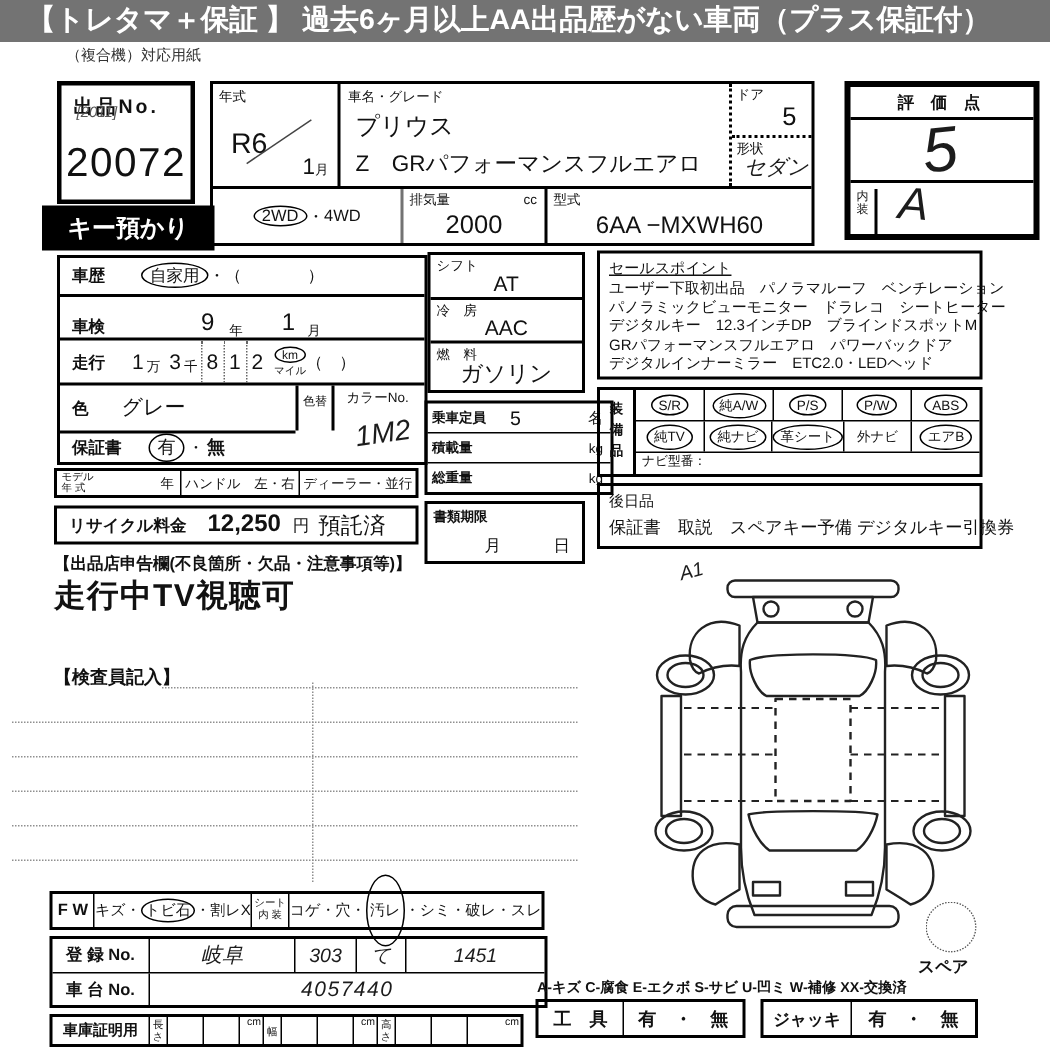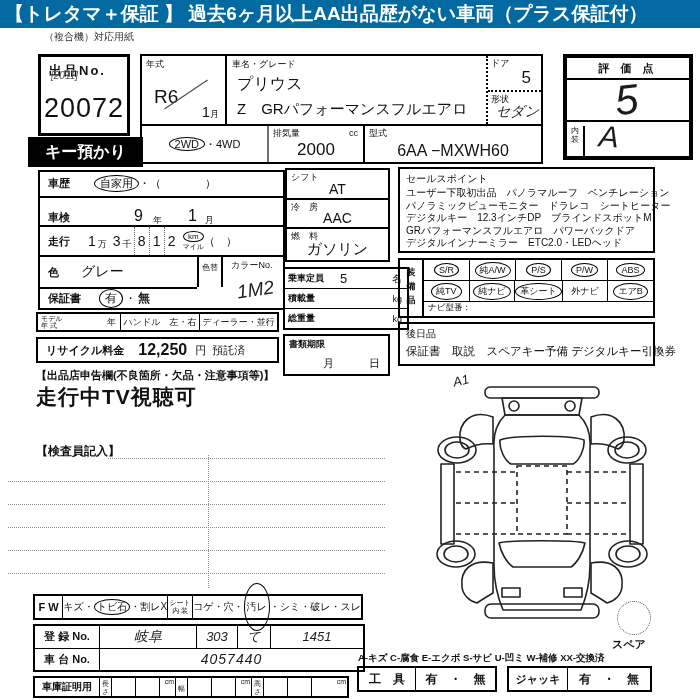--- a/index.html
+++ b/index.html
@@ -19,21 +19,21 @@
   .opt{font-size:9px;text-align:center;white-space:nowrap;}
   .opt.circled{border:1.5px solid #000;border-radius:50%;padding:1px 4px;}
   .vline-dot{position:absolute;border-left:1.2px dotted #8f8f8f;width:0;}
   .cell{box-sizing:border-box;}
 </style>
 </head>
 <body>
 
 <div class="sheet">
 
-  <div class="abs" style="left:0;top:0;width:700px;height:28px;background:#0369a1;color:#fff;font-size:19px;font-weight:bold;line-height:28px;padding-left:5px;box-sizing:border-box;white-space:nowrap;">【トレタマ＋保証 】 過去6ヶ月以上AA出品歴がない車両（プラス保証付）</div>
+  <div class="abs" style="left:0;top:0;width:700px;height:28px;background:#737373;color:#fff;font-size:19px;font-weight:bold;line-height:28px;padding-left:18px;box-sizing:border-box;white-space:nowrap;">【トレタマ＋保証 】 過去6ヶ月以上AA出品歴がない車両（プラス保証付）</div>
   <div class="abs" style="left:44px;top:30px;font-size:10px;color:#333;">（複合機）対応用紙</div>
 
   <div class="abs bx3" style="left:38px;top:54px;width:92px;height:82px;">
     <div class="abs" style="left:8px;top:5px;font-size:13px;font-weight:bold;letter-spacing:2px;">出品No.</div>
     <div class="abs hand" style="left:10px;top:13px;font-size:10px;color:#555;">[2011]</div>
     <div class="abs" style="left:0;top:36px;width:100%;text-align:center;font-size:27px;letter-spacing:1px;">20072</div>
   </div>
   <div class="abs ctr" style="left:28px;top:137px;width:115px;height:30px;background:#000;color:#fff;font-size:16px;font-weight:bold;">キー預かり</div>
 
   <div class="abs bx25" style="left:140px;top:54px;width:403px;height:110px;display:flex;flex-direction:column;">
@@ -173,21 +173,21 @@
     </div>
   </div>
 
   <div class="abs bx" style="left:283px;top:334px;width:107px;height:42px;position:relative;">
     <div class="lbl b" style="position:absolute;left:4px;top:3px;">書類期限</div>
     <div style="position:absolute;left:38px;bottom:3px;font-size:11px;">月</div>
     <div style="position:absolute;right:8px;bottom:3px;font-size:11px;">日</div>
   </div>
 
   <div class="abs bx" style="left:398px;top:167px;width:257px;height:86px;">
-    <div style="font-size:10px;padding:3px 6px 1px;">セールスポイント</div>
+    <div style="font-size:10px;padding:3px 6px 1px;text-decoration:underline;">セールスポイント</div>
     <div style="padding:0 6px;font-size:10px;line-height:12.5px;white-space:nowrap;">
       <div>ユーザー下取初出品　パノラマルーフ　ベンチレーション</div>
       <div>パノラミックビューモニター　ドラレコ　シートヒーター</div>
       <div>デジタルキー　12.3インチDP　ブラインドスポットM</div>
       <div>GRパフォーマンスフルエアロ　パワーバックドア</div>
       <div>デジタルインナーミラー　ETC2.0・LEDヘッド</div>
     </div>
   </div>
 
   <div class="abs bx" style="left:398px;top:258px;width:257px;height:60px;display:flex;">
@@ -245,21 +245,21 @@
       <span style="margin-left:auto;margin-right:4px;">年</span>
     </div>
     <div class="ctr" style="width:78px;border-right:1.5px solid #000;white-space:nowrap;">ハンドル　左・右</div>
     <div class="ctr" style="flex:1;white-space:nowrap;">ディーラー・並行</div>
   </div>
 
   <div class="abs bx25" style="left:36px;top:337px;width:243px;height:26px;display:flex;align-items:center;">
     <span class="b" style="margin-left:8px;font-size:11px;">リサイクル料金</span>
     <span class="b" style="margin-left:14px;font-size:16px;">12,250</span>
     <span style="margin-left:8px;font-size:11px;">円</span>
-    <span style="margin-left:6px;font-size:11px;">預託済</span>
+    <span style="margin-left:6px;font-size:15px;">預託済</span>
   </div>
 
   <div class="abs b" style="left:36px;top:368px;font-size:11px;">【出品店申告欄(不良箇所・欠品・注意事項等)】</div>
   <div class="abs b" style="left:36px;top:383px;font-size:21px;letter-spacing:1px;">走行中TV視聴可</div>
 
   <div class="abs b" style="left:36px;top:443px;font-size:12px;">【検査員記入】</div>
   <div class="abs" style="left:8px;top:455px;width:377px;height:135px;">
     <div class="dotline" style="left:100px;top:3px;width:277px;"></div>
     <div class="dotline" style="left:0;top:26px;width:377px;"></div>
     <div class="dotline" style="left:0;top:49px;width:377px;"></div>

